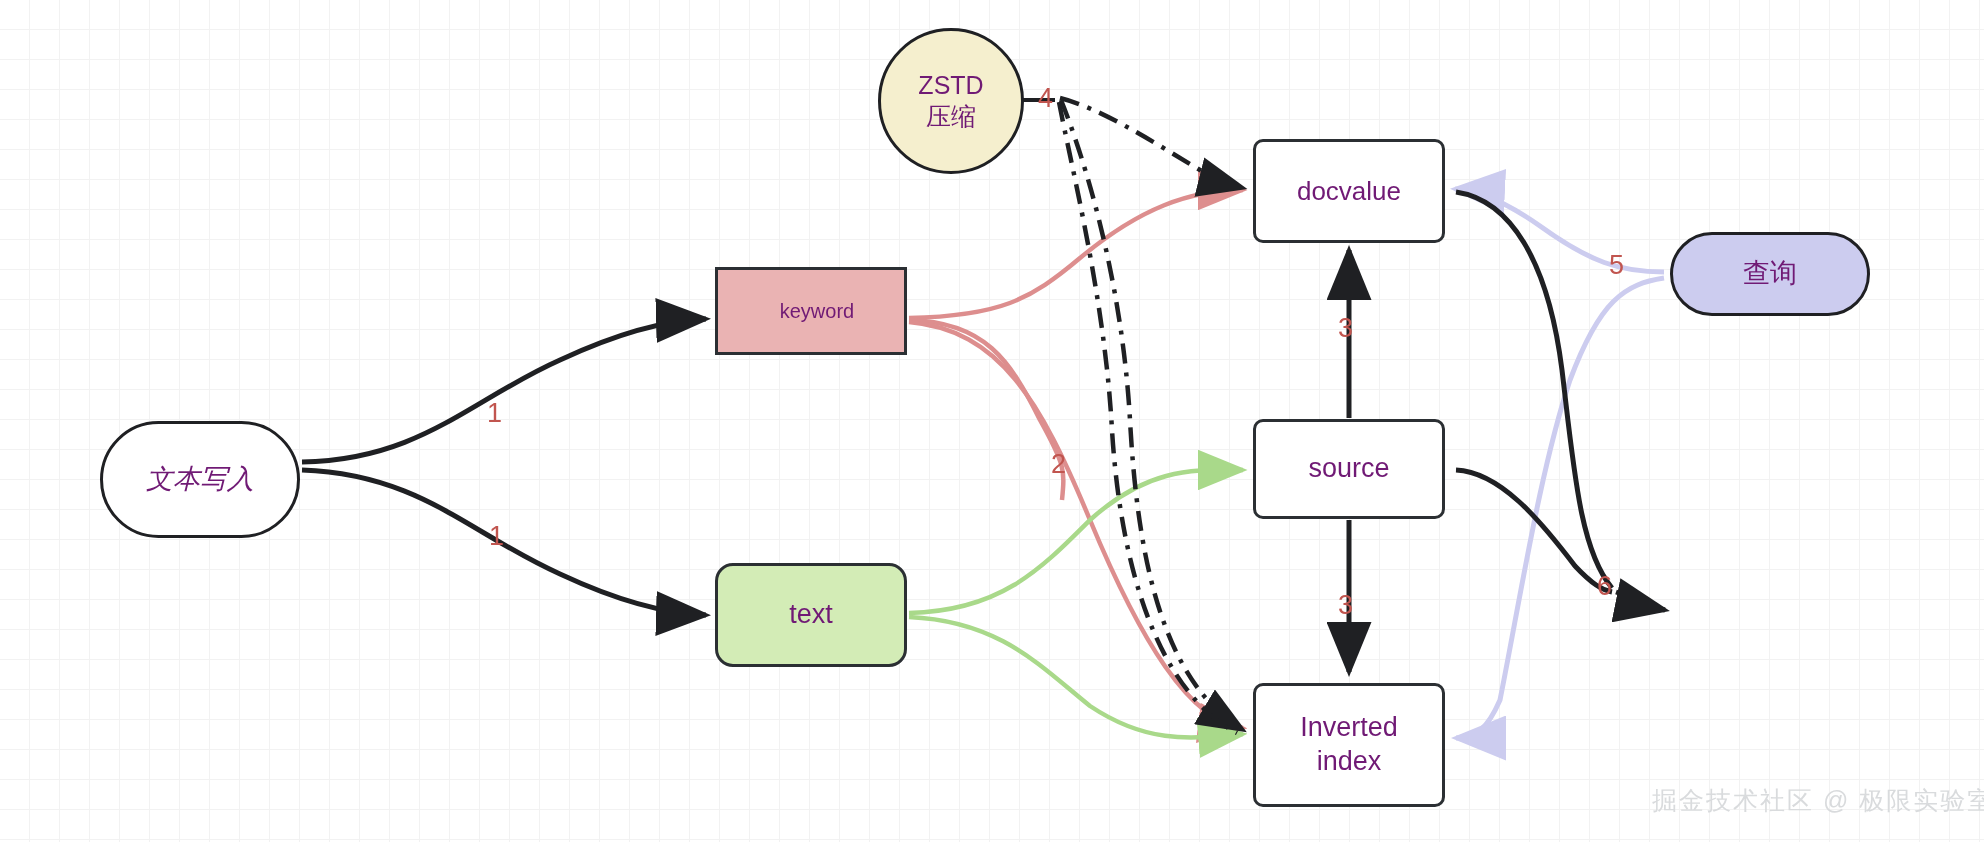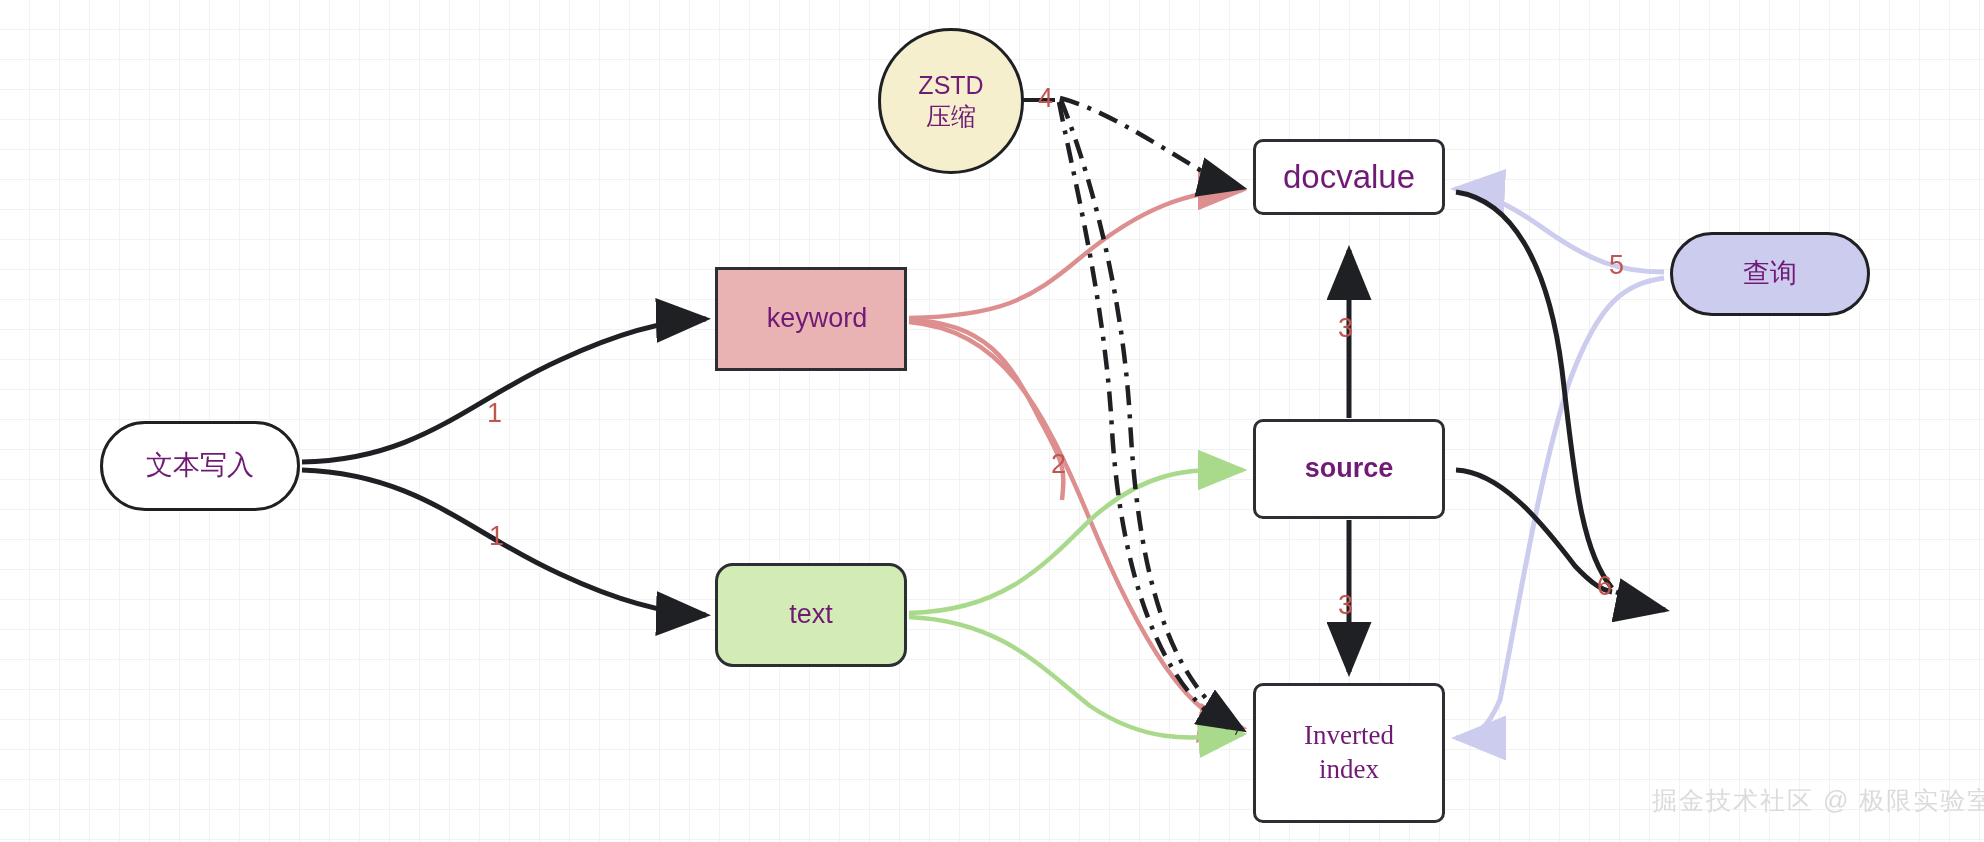--- a/index.html
+++ b/index.html
@@ -127,41 +127,41 @@
     <path d="M 1456,470 C 1500,472 1540,520 1575,566 C 1592,584 1602,590 1612,592" fill="none" stroke="#1f2023" stroke-width="5"></path>
 
     <path d="M 1616,592 C 1640,600 1655,608 1665,610" fill="none" stroke="#1f2023" stroke-width="5" marker-end="url(#ah-black)"></path>
   </svg>
 
   <div class="node n-circle" style="left:878px; top:28px; width:146px; height:146px; background:#f5efce; font-size:25px;">
     <span>ZSTD
 压缩</span>
   </div>
 
-  <div class="node n-stadium" style="left:100px; top:421px; width:200px; height:90px; background:#ffffff; font-size:27px;">
+  <div class="node n-stadium" style="left:100px; top:421px; width:200px; height:117px; background:#ffffff; font-size:27px;font-style:italic;">
     <span>文本写入</span>
   </div>
 
-  <div class="node n-sq" style="left:715px; top:267px; width:192px; height:104px; background:#eab3b3; font-size:27px;padding-left:12px;">
+  <div class="node n-sq" style="left:715px; top:267px; width:192px; height:88px; background:#eab3b3; font-size:20px;padding-left:12px;">
     <span>keyword</span>
   </div>
 
   <div class="node n-sq" style="left:715px; top:563px; width:192px; height:104px; background:#d3ecb6; font-size:27px;border-radius:18px;">
     <span>text</span>
   </div>
 
-  <div class="node n-rect" style="left:1253px; top:139px; width:192px; height:76px; background:#ffffff; font-size:33px;">
+  <div class="node n-rect" style="left:1253px; top:139px; width:192px; height:104px; background:#ffffff; font-size:26px;">
     <span>docvalue</span>
   </div>
 
-  <div class="node n-rect" style="left:1253px; top:419px; width:192px; height:100px; background:#ffffff; font-size:27px;font-weight:bold;">
+  <div class="node n-rect" style="left:1253px; top:419px; width:192px; height:100px; background:#ffffff; font-size:27px;">
     <span>source</span>
   </div>
 
-  <div class="node n-rect" style="left:1253px; top:683px; width:192px; height:140px; background:#ffffff; font-size:27px;font-family:Liberation Serif, serif;">
+  <div class="node n-rect" style="left:1253px; top:683px; width:192px; height:124px; background:#ffffff; font-size:27px;">
     <span>Inverted
 index</span>
   </div>
 
   <div class="node n-stadium" style="left:1670px; top:232px; width:200px; height:84px; background:#ccccef; font-size:27px;">
     <span>查询</span>
   </div>
 
 
   <span class="edge-label" style="left:487px; top:400px;">1</span>

